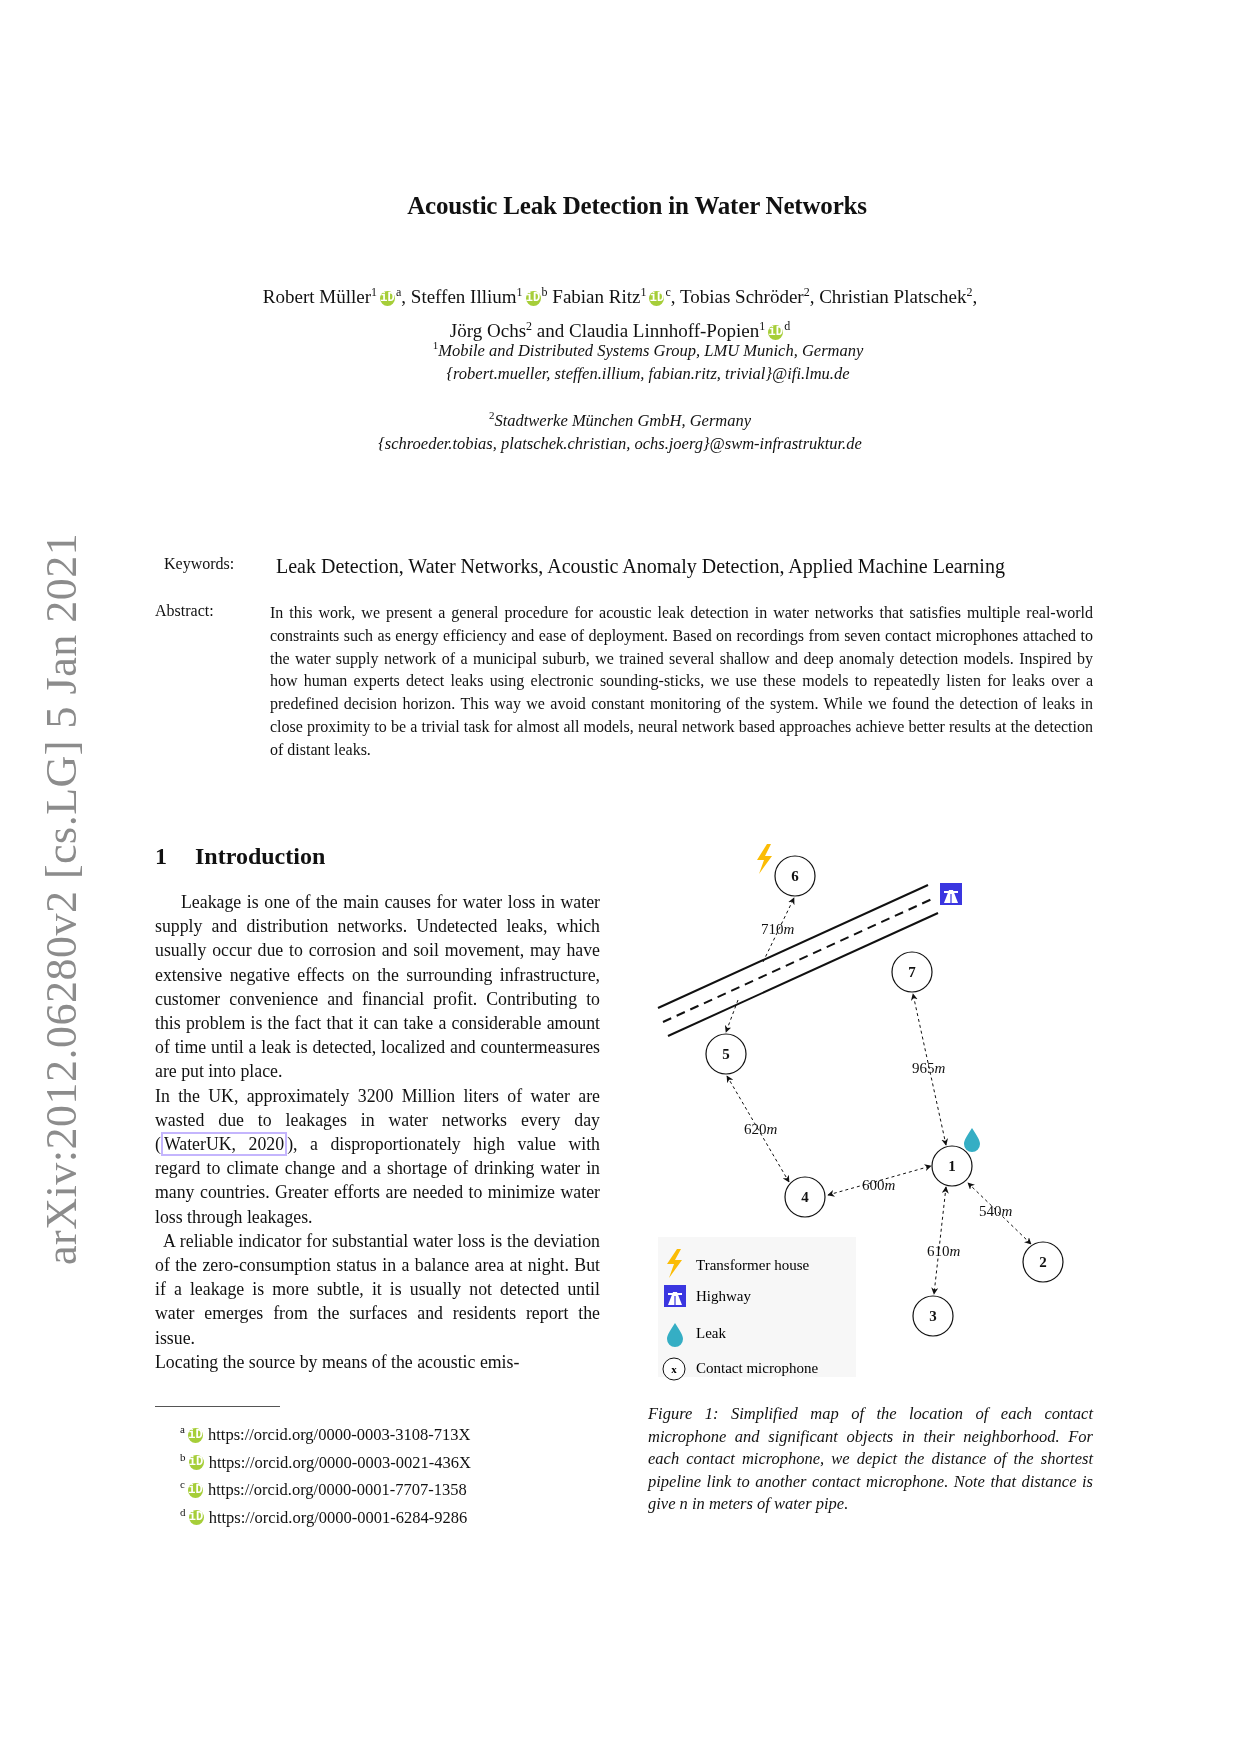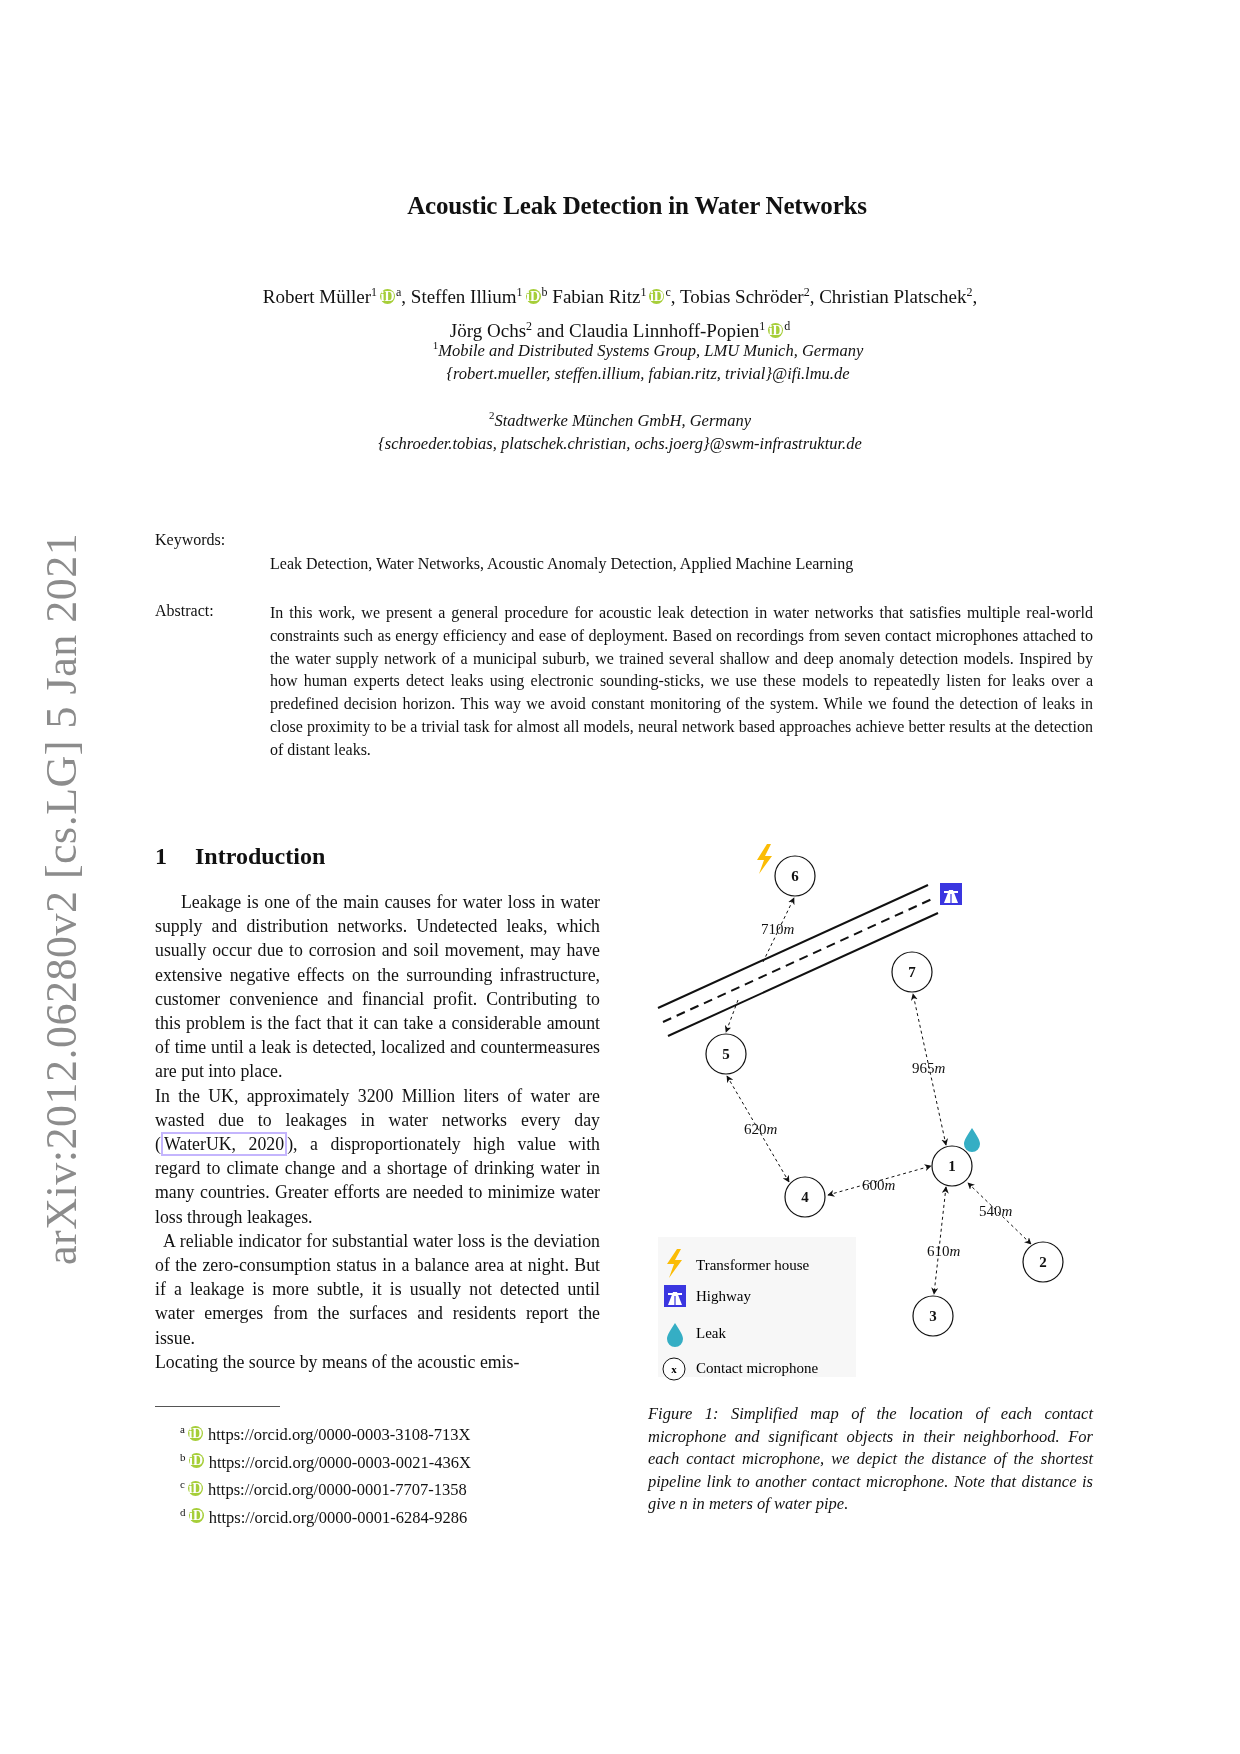--- a/index.html
+++ b/index.html
@@ -3,26 +3,26 @@
 <meta charset="utf-8">
 <style>
   html, body { margin: 0; padding: 0; background: #ffffff; }
   body { width: 1240px; height: 1754px; position: relative; overflow: hidden;
          font-family: "Liberation Serif", "DejaVu Serif", serif; color: #111; }
   .abs { position: absolute; }
   .title { left: 0; width: 1240px; top: 192px; text-align: center; font-weight: bold; font-size: 25px; letter-spacing: -0.2px; padding-left: 17px; }
   .authors { left: 0; width: 1240px; top: 278px; text-align: center; font-size: 19px; line-height: 28px; }
   .authors sup { font-size: 12px; }
   .orcid { display: inline-block; width: 15px; height: 15px; border-radius: 50%; background: #a6ce39; color: #fff;
-           font-family: Liberation Serif, serif; font-size: 14px; font-weight: bold; line-height: 15px; text-align: center;
+           font-family: Liberation Mono, monospace; font-size: 12px; font-weight: bold; line-height: 15px; text-align: center;
            vertical-align: 2px; margin: 0 1px 0 3px; }
   .aff { left: 0; width: 1240px; text-align: center; font-size: 16.5px; font-style: italic; line-height: 23px; }
   .aff sup { font-size: 11px; font-style: normal; }
   .kw-label, .abs-label { left: 155px; font-size: 16px; }
-  .kw-text { left: 270px; font-size: 16px; top: 555px; }
+  .kw-text { left: 276px; font-size: 20px; top: 555px; }
   .abs-text { left: 270px; width: 823px; top: 602px; font-size: 16px; line-height: 22.8px; text-align: justify; }
   .arxiv { left: 36px; top: 1265px; transform-origin: 0 0; transform: rotate(-90deg); font-size: 44px; color: #8c8c8c; white-space: nowrap; letter-spacing: 0.5px; }
   .sec { left: 155px; top: 843px; font-size: 24px; font-weight: bold; }
   .sec .num { display: inline-block; width: 40px; }
   .col { left: 155px; width: 445px; font-size: 17.8px; line-height: 24.2px; text-align: justify; }
   .col p { margin: 0; }
   .cite { border: 2px solid #c4b5fd; padding: 0 1px; }
   .fnrule { left: 155px; top: 1406px; width: 125px; height: 1px; background: #555; }
   .footnotes { left: 180px; top: 1418px; font-size: 16.5px; line-height: 23px; }
   .footnotes sup { font-size: 11px; }
@@ -49,21 +49,21 @@
 
 <div class="abs aff" style="top:334px;padding-left:28px;">
   <div><sup>1</sup><span>Mobile and Distributed Systems Group, LMU Munich, Germany</span></div>
   <div>{robert.mueller, steffen.illium, fabian.ritz, trivial}@ifi.lmu.de</div>
 </div>
 <div class="abs aff" style="top:404px;">
   <div><sup>2</sup><span>Stadtwerke München GmbH, Germany</span></div>
   <div>{schroeder.tobias, platschek.christian, ochs.joerg}@swm-infrastruktur.de</div>
 </div>
 
-<div class="abs kw-label" style="top:531px;">Keywords:</div>
+<div class="abs kw-label" style="top:555px;margin-left:9px;">Keywords:</div>
 <div class="abs kw-text">Leak Detection, Water Networks, Acoustic Anomaly Detection, Applied Machine Learning</div>
 <div class="abs abs-label" style="top:602px;">Abstract:</div>
 <div class="abs abs-text">In this work, we present a general procedure for acoustic leak detection in water networks that satisfies multiple real-world constraints such as energy efficiency and ease of deployment. Based on recordings from seven contact microphones attached to the water supply network of a municipal suburb, we trained several shallow and deep anomaly detection models. Inspired by how human experts detect leaks using electronic sounding-sticks, we use these models to repeatedly listen for leaks over a predefined decision horizon. This way we avoid constant monitoring of the system. While we found the detection of leaks in close proximity to be a trivial task for almost all models, neural network based approaches achieve better results at the detection of distant leaks.</div>
 
 <div class="abs sec">
   <span class="num">1</span><span>Introduction</span>
 </div>
 
 <div class="abs col" style="top:890px;">
   <p style="text-indent:26px;">Leakage is one of the main causes for water loss in water supply and distribution networks. Undetected leaks, which usually occur due to corrosion and soil movement, may have extensive negative effects on the surrounding infrastructure, customer convenience and financial profit. Contributing to this problem is the fact that it can take a considerable amount of time until a leak is detected, localized and countermeasures are put into place.</p>

